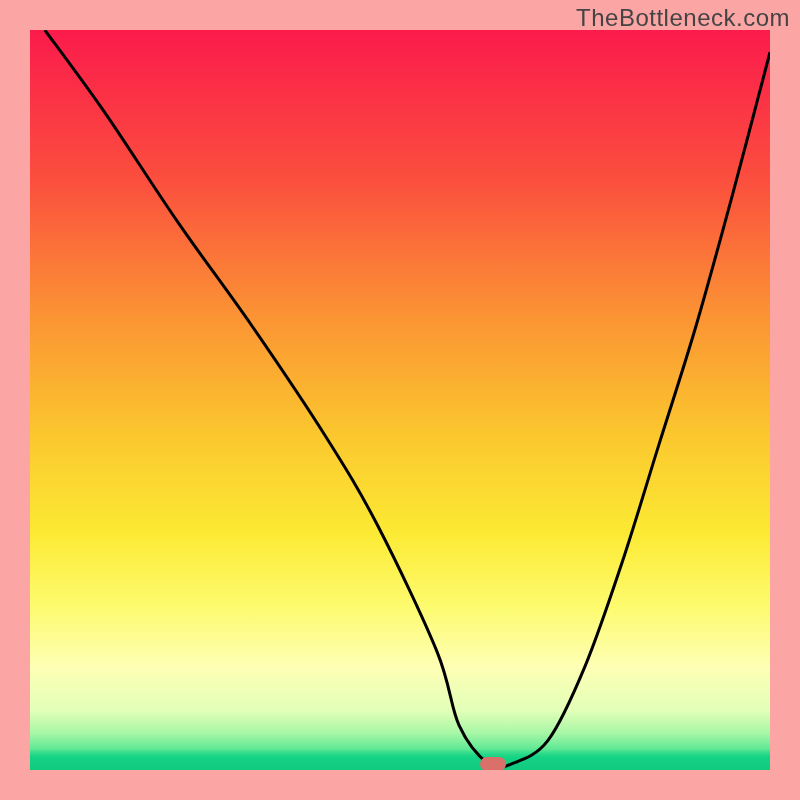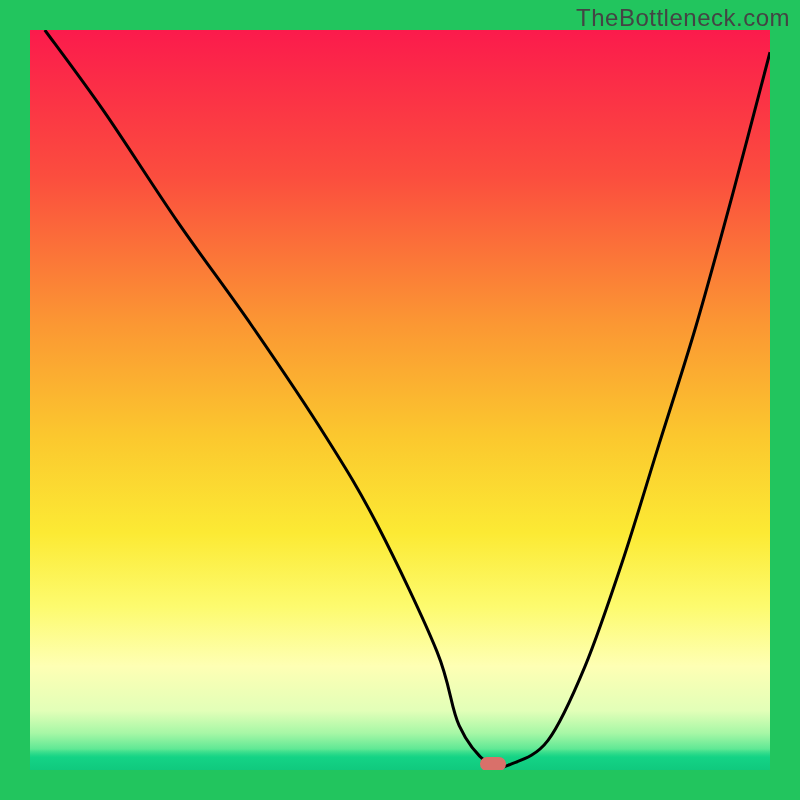--- a/index.html
+++ b/index.html
@@ -7,21 +7,21 @@
     padding: 0;
     width: 800px;
     height: 800px;
     background: #000;
     font-family: Arial, Helvetica, sans-serif;
   }
   .frame {
     position: relative;
     width: 800px;
     height: 800px;
-    background: #22c55e;
+    background: #fca5a5;
   }
   .watermark {
     position: absolute;
     top: 4px;
     right: 10px;
     color: #444;
     font-size: 24px;
     font-weight: 500;
     letter-spacing: 0.5px;
     z-index: 10;

